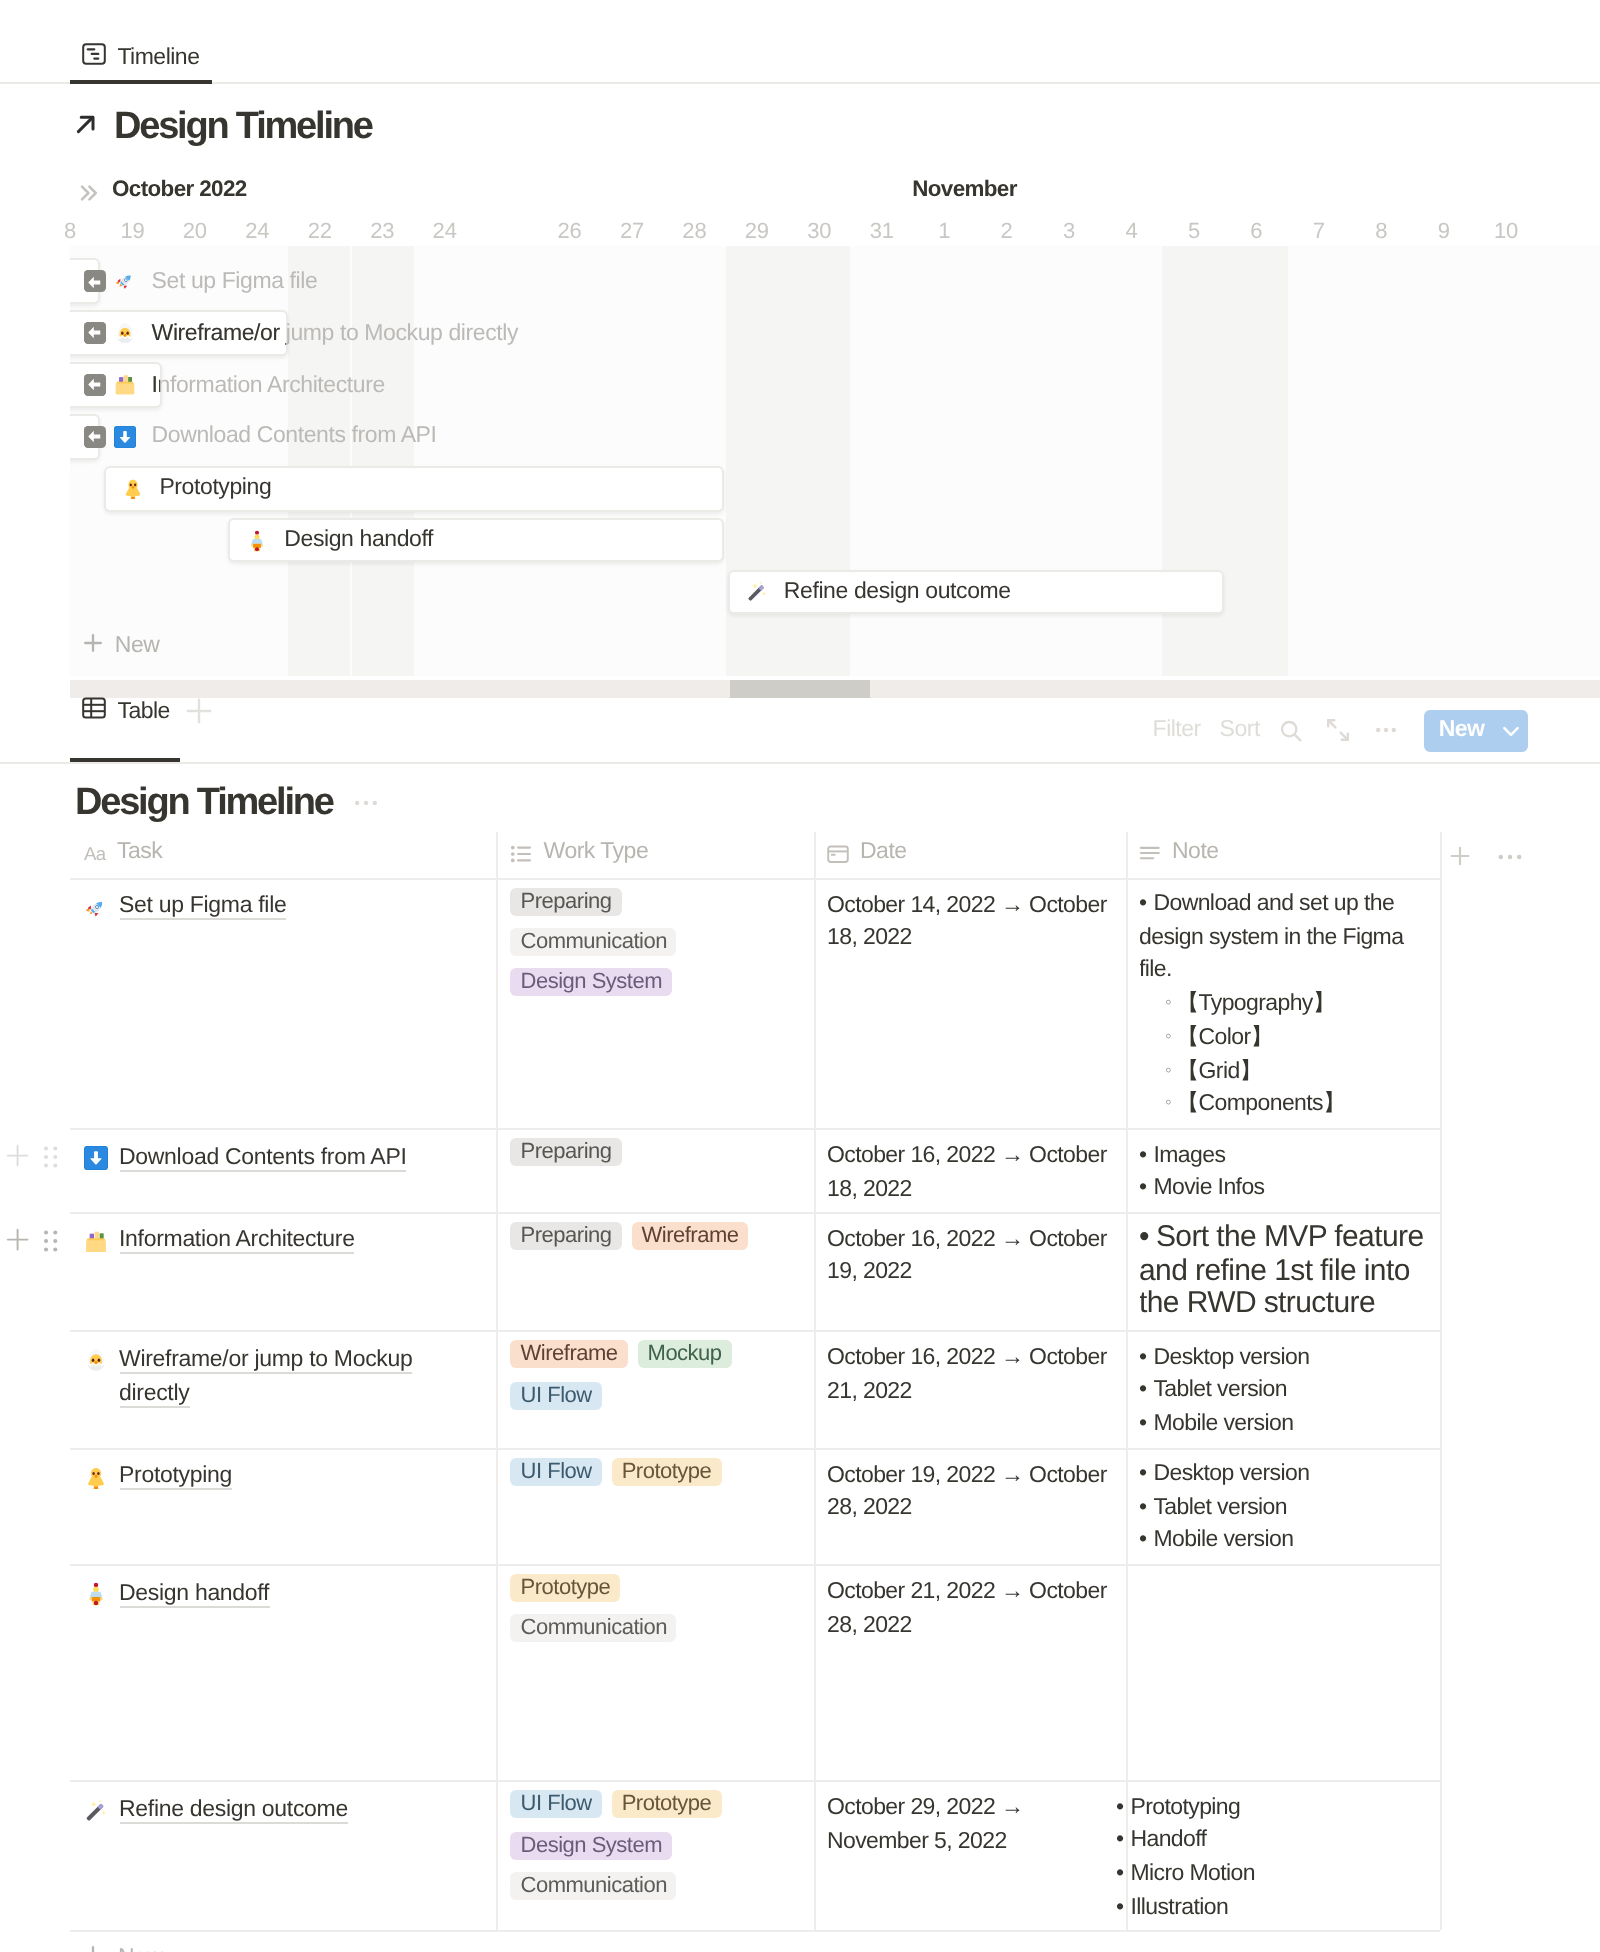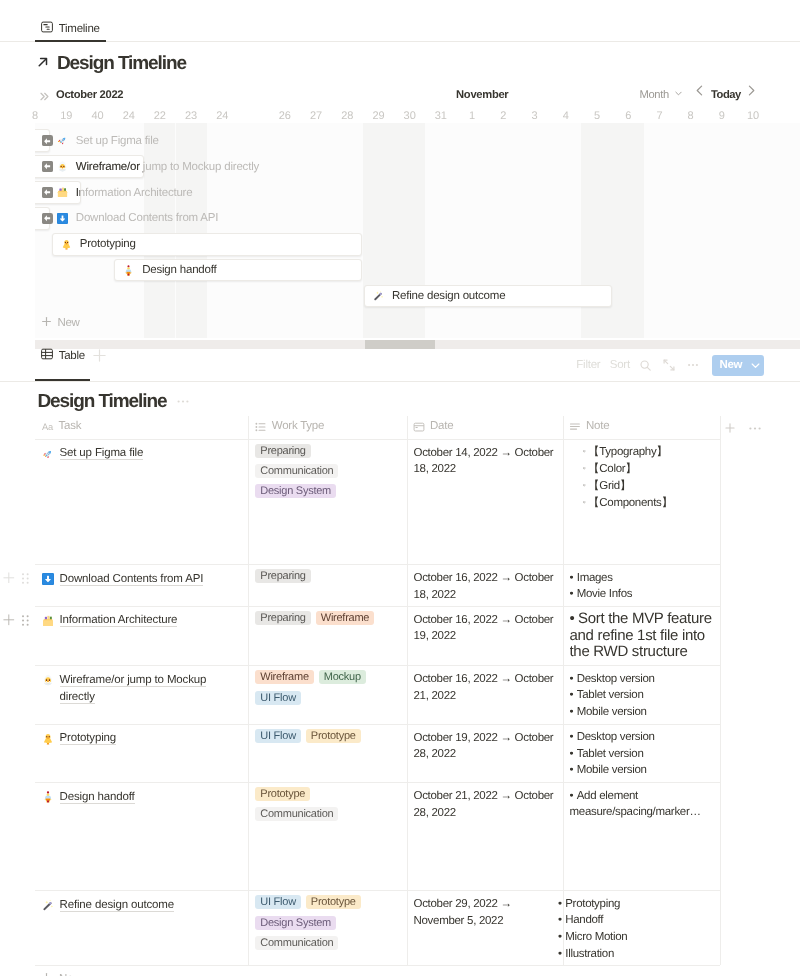--- a/index.html
+++ b/index.html
@@ -88,45 +88,26 @@
     <span style="position:absolute;left:39px;top:3px;">
       <svg width="11" height="11" viewBox="0 0 11 11">
           <g stroke="#c5c3bf" stroke-width="1.25" fill="none" stroke-linecap="round" stroke-linejoin="round">
             <path d="M2 2.3 L5.2 5.5 L2 8.7"></path>
             <path d="M5.7 2.3 L8.9 5.5 L5.7 8.7"></path>
           </g>
         </svg>
     </span>
     <span class="tl-month" style="left:56.0px;top:2.8px;">October 2022</span>
     <span class="tl-month" style="left:456.1px;top:2.8px;">November</span>
-    <span class="tl-ctrl" style="left:0;top:2.6px;width:800px;display:block;height:14px;">
-      <span style="position:absolute;left:639.4px;">Month</span>
-      <span style="position:absolute;left:675px;top:-0.5px;">
-        <svg width="7" height="7" viewBox="0 0 10 10">
-            <path d="M1.2 3.1 L5 6.9 L8.8 3.1" fill="none" stroke="#9b9893" stroke-width="1.25" stroke-linecap="round" stroke-linejoin="round"></path>
-          </svg>
-      </span>
-      <span style="position:absolute;left:695.5px;top:-3.3px;">
-        <svg width="7" height="11" viewBox="0 0 7 11">
-            <path d="M5.6 1.1 L1.2 5.5 L5.6 9.9" fill="none" stroke="#9b9893" stroke-width="1.2" stroke-linecap="round" stroke-linejoin="round"></path>
-          </svg>
-      </span>
-      <span class="today" style="position:absolute;left:711px;">Today</span>
-      <span style="position:absolute;left:748px;top:-3.3px;">
-        <svg width="7" height="11" viewBox="0 0 7 11">
-            <path d="M1.4 1.1 L5.8 5.5 L1.4 9.9" fill="none" stroke="#9b9893" stroke-width="1.2" stroke-linecap="round" stroke-linejoin="round"></path>
-          </svg>
-      </span>
-    </span>
   </div>
 
   <div class="dayrow" id="dayrow" style="top:110.3px;height:13px;">
       <div class="daycell" style="left: 19.4px; width: 31.22px;">8</div>
       <div class="daycell" style="left: 50.62px; width: 31.22px;">19</div>
-      <div class="daycell" style="left: 81.84px; width: 31.22px;">40</div>
+      <div class="daycell" style="left: 81.84px; width: 31.22px;">20</div>
       <div class="daycell" style="left: 113.06px; width: 31.22px;">24</div>
       <div class="daycell" style="left: 144.28px; width: 31.22px;">22</div>
       <div class="daycell" style="left: 175.5px; width: 31.22px;">23</div>
       <div class="daycell" style="left: 206.72px; width: 31.22px;">24</div>
       <div class="daycell" style="left: 237.94px; width: 31.22px; margin-top: 48px;">25</div>
       <div class="daycell" style="left: 269.16px; width: 31.22px;">26</div>
       <div class="daycell" style="left: 300.38px; width: 31.22px;">27</div>
       <div class="daycell" style="left: 331.6px; width: 31.22px;">28</div>
       <div class="daycell" style="left: 362.82px; width: 31.22px;">29</div>
       <div class="daycell" style="left: 394.04px; width: 31.22px;">30</div>
@@ -548,20 +529,21 @@
           </span></span>
         <span style="display: block;"><span style="border-bottom: 1px solid rgb(220, 218, 214);">Set up Figma file</span></span>
       </div>
       <div style="position: absolute; left: 255.3px; top: 443.9px; width: 142.2px; display: flex; flex-wrap: wrap; gap: 6.3px 5px;">
         <span style="font-size: 11px; letter-spacing: -0.25px; line-height: 14px; height: 14px; padding: 0px 5px; border-radius: 3px; white-space: nowrap; background: rgb(232, 231, 229); color: rgb(88, 86, 83);">Preparing</span>
         <span style="font-size: 11px; letter-spacing: -0.25px; line-height: 14px; height: 14px; padding: 0px 5px; border-radius: 3px; white-space: nowrap; background: rgb(243, 242, 241); color: rgb(93, 91, 88);">Communication</span>
         <span style="font-size: 11px; letter-spacing: -0.25px; line-height: 14px; height: 14px; padding: 0px 5px; border-radius: 3px; white-space: nowrap; background: rgb(234, 220, 240); color: rgb(107, 91, 120);">Design System</span>
       </div>
       <div style="position: absolute; left: 413.5px; top: 444.9px; width: 143px; font-size: 11.5px; letter-spacing: -0.3px; color: rgb(55, 53, 47); line-height: 16.5px;">October 14, 2022 → October 18, 2022</div>
       <div style="position: absolute; left: 569.5px; top: 444.4px; width: 145.5px; font-size: 11.5px; letter-spacing: -0.3px; color: rgb(55, 53, 47); line-height: 16.55px; overflow: hidden; height: 117.2px;">
+        <div style=""><span style="letter-spacing: 3.2px;">•</span><span>Download and set up the design system in the Figma file.</span></div>
         <div style="padding-left: 13px;"><span style="font-size: 9.5px; vertical-align: 0.8px; letter-spacing: 2.2px; color: rgb(155, 152, 148);">◦</span><span>【Typography】</span></div>
         <div style="padding-left: 13px;"><span style="font-size: 9.5px; vertical-align: 0.8px; letter-spacing: 2.2px; color: rgb(155, 152, 148);">◦</span><span>【Color】</span></div>
         <div style="padding-left: 13px;"><span style="font-size: 9.5px; vertical-align: 0.8px; letter-spacing: 2.2px; color: rgb(155, 152, 148);">◦</span><span>【Grid】</span></div>
         <div style="padding-left: 13px;"><span style="font-size: 9.5px; vertical-align: 0.8px; letter-spacing: 2.2px; color: rgb(155, 152, 148);">◦</span><span>【Components】</span></div>
       </div>
       <div style="position: absolute; left: 42px; top: 570.6px; width: 195.3px; display: flex; gap: 5.5px; font-size: 11.5px; letter-spacing: -0.15px; color: rgb(55, 53, 47); line-height: 17.2px;">
         <span style="flex: 0 0 12px; width: 12px; height: 12px; margin-top: 2.5px;"><span style="display: inline-flex; align-items: center; justify-content: center; width: 12px; height: 12px;">
             <svg width="12" height="12" viewBox="0 0 36 36">
               <path d="M36 32c0 2.2-1.8 4-4 4H4c-2.2 0-4-1.8-4-4V4c0-2.2 1.8-4 4-4h28c2.2 0 4 1.8 4 4v28z" fill="#1c7ed6"></path>
               <path d="M35 31c0 2.2-1.8 4-4 4H5c-2.2 0-4-1.8-4-4V5c0-2.2 1.8-4 4-4h26c2.2 0 4 1.8 4 4v26z" fill="#2b8ae0"></path>
@@ -662,21 +644,20 @@
             </svg>
           </span></span>
         <span style="display: block;"><span style="border-bottom: 1px solid rgb(220, 218, 214);">Design handoff</span></span>
       </div>
       <div style="position: absolute; left: 255.3px; top: 787.1px; width: 142.2px; display: flex; flex-wrap: wrap; gap: 6.3px 5px;">
         <span style="font-size: 11px; letter-spacing: -0.25px; line-height: 14px; height: 14px; padding: 0px 5px; border-radius: 3px; white-space: nowrap; background: rgb(251, 234, 201); color: rgb(105, 84, 58);">Prototype</span>
         <span style="font-size: 11px; letter-spacing: -0.25px; line-height: 14px; height: 14px; padding: 0px 5px; border-radius: 3px; white-space: nowrap; background: rgb(243, 242, 241); color: rgb(93, 91, 88);">Communication</span>
       </div>
       <div style="position: absolute; left: 413.5px; top: 788.1px; width: 143px; font-size: 11.5px; letter-spacing: -0.3px; color: rgb(55, 53, 47); line-height: 16.5px;">October 21, 2022 → October 28, 2022</div>
       <div style="position: absolute; left: 569.5px; top: 787.6px; width: 145.5px; font-size: 11.5px; letter-spacing: -0.3px; color: rgb(55, 53, 47); line-height: 16.55px; overflow: hidden; height: 100.3px;">
-        <div style=""><span style="letter-spacing: 3.2px;">•</span><span>Add element measure/spacing/marker…</span></div>
       </div>
       <div style="position: absolute; left: 42px; top: 896.9px; width: 195.3px; display: flex; gap: 5.5px; font-size: 11.5px; letter-spacing: -0.15px; color: rgb(55, 53, 47); line-height: 17.2px;">
         <span style="flex: 0 0 12px; width: 12px; height: 12px; margin-top: 2.5px;"><span style="display: inline-flex; align-items: center; justify-content: center; width: 12px; height: 12px;">
             <svg width="12" height="12" viewBox="0 0 36 36">
               <path d="M8.9 33.3c-.8.8-2.1.8-2.9 0l-1.4-1.4c-.8-.8-.8-2.1 0-2.9L24 9.6c.8-.8 2.1-.8 2.9 0l1.4 1.4c.8.8.8 2.1 0 2.9z" fill="#5a5a60"></path>
               <path d="M26.9 9.6c-.8-.8-2.1-.8-2.9 0l-3.6 3.6 4.3 4.3 3.6-3.6c.8-.8.8-2.1 0-2.9z" fill="#a6a1d6"></path>
               <path d="M14.5 5.1l1.4 3.1 3.1 1.4-3.1 1.4-1.4 3.1-1.4-3.1L10 9.6l3.1-1.4z" fill="#fdf09e"></path>
               <path d="M29.6 18.8l1.1 2.4 2.4 1.1-2.4 1.1-1.1 2.4-1.1-2.4-2.4-1.1 2.4-1.1z" fill="#fdf09e"></path>
               <path d="M24.5 2.2l.7 1.6 1.6.7-1.6.7-.7 1.6-.7-1.6-1.6-.7 1.6-.7z" fill="#fdf09e"></path>
             </svg>

